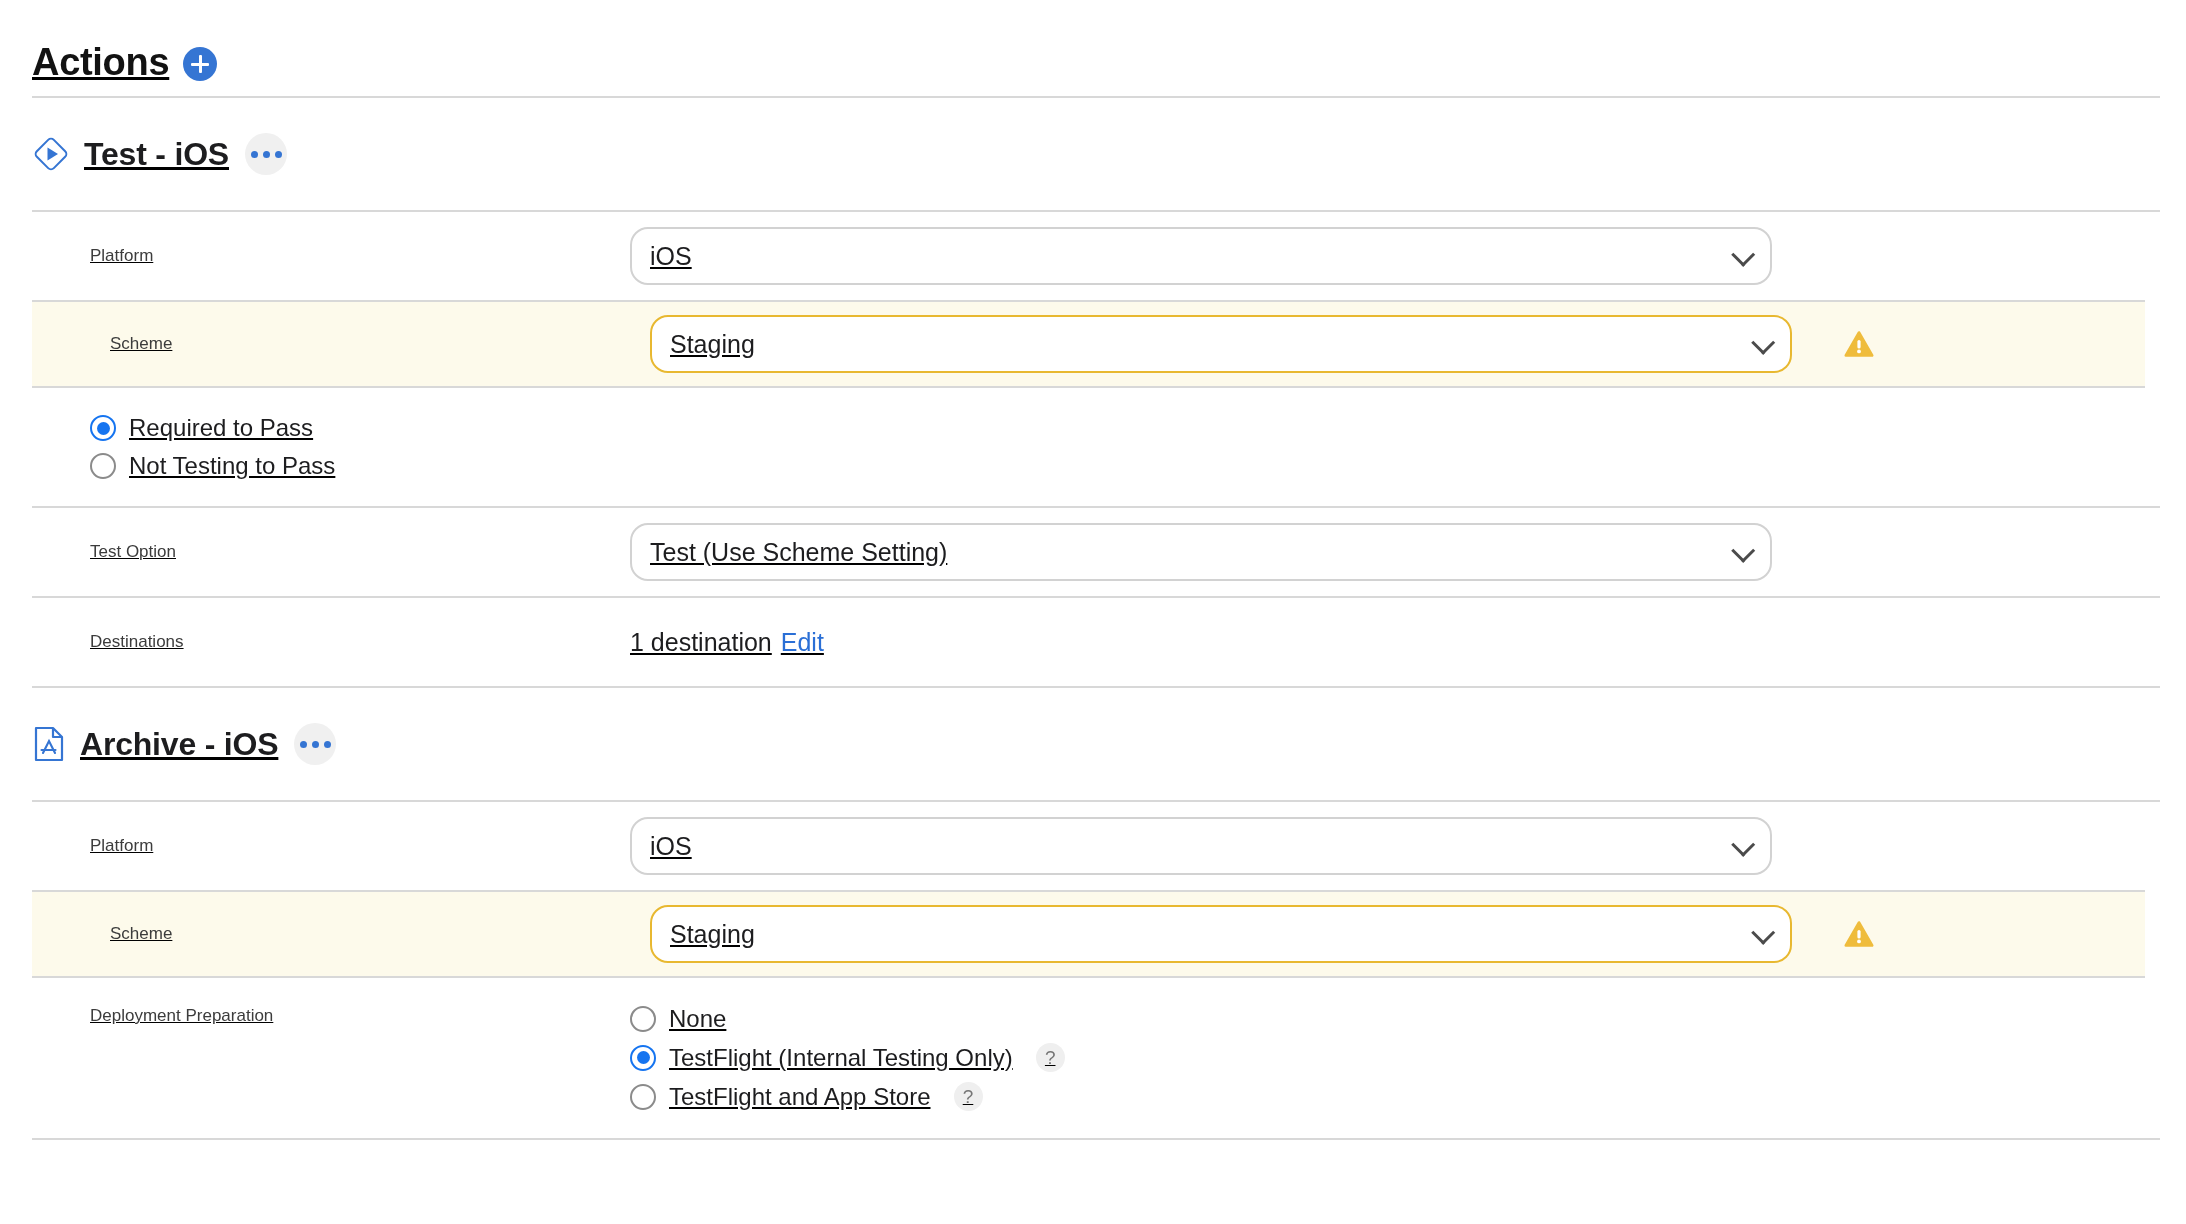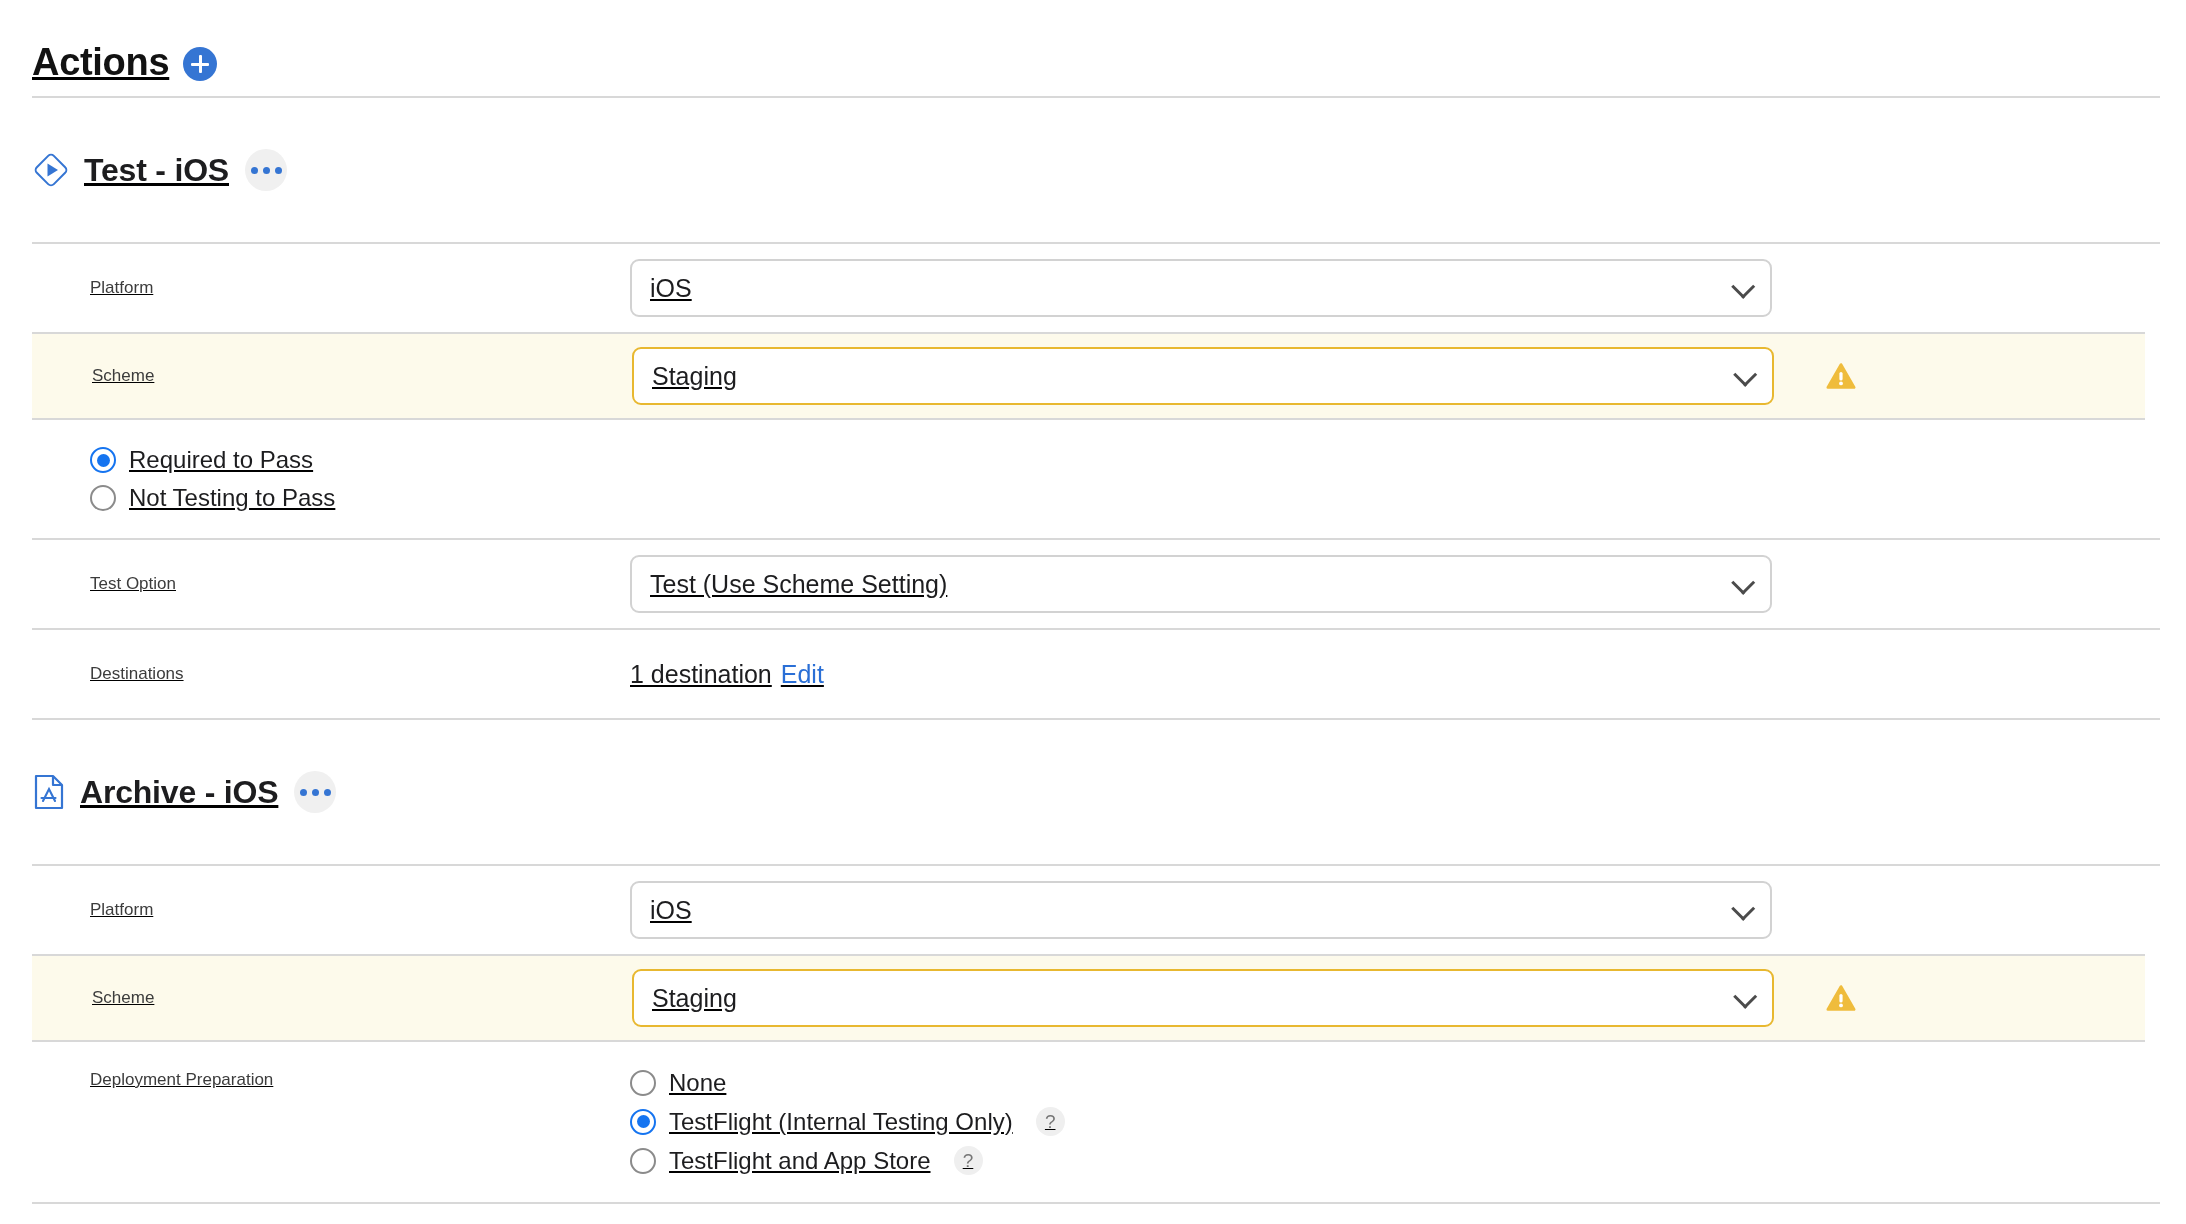--- a/index.html
+++ b/index.html
@@ -58,21 +58,21 @@
     background: #D8D8D8;
     margin-left: 32px;
     margin-right: 26px;
   }
 
   
   .section-head {
     display: flex;
     align-items: center;
     gap: 16px;
-    height: 144px;
+    height: 112px;
     padding-left: 34px;
   }
   .section-title {
     font-size: 32px;
     font-weight: bold;
     color: #1d1d1f;
     letter-spacing: -0.2px;
   }
   .ellipsis-btn {
     width: 42px; height: 42px;
@@ -98,21 +98,21 @@
     display: flex;
     align-items: center;
     min-height: 88px;
     position: relative;
     padding-left: 90px;
   }
   .row.warn {
     background: #FDFAEB;
     margin-left: 32px;
     margin-right: 41px;
-    padding-left: 60px;
+    padding-left: 78px;
     border-top: 2px solid #D8D8D8;
     border-bottom: 2px solid #D8D8D8;
   }
   .row-label {
     width: 540px;
     flex: 0 0 auto;
     font-size: 17px;
     color: #3c3c3c;
   }
   .row-label.top {
@@ -124,21 +124,21 @@
     display: flex;
     align-items: center;
   }
 
   
   .select {
     position: relative;
     width: 1142px;
     height: 58px;
     border: 2px solid #D2D2D2;
-    border-radius: 9px;
+    border-radius: 18px;
     background: #ffffff;
     display: flex;
     align-items: center;
     padding: 0 54px 0 18px;
     font-size: 25px;
     color: #1d1d1f;
     cursor: pointer;
     flex: 0 0 auto;
   }
   .select.highlight { border-color: #E8B830; }

